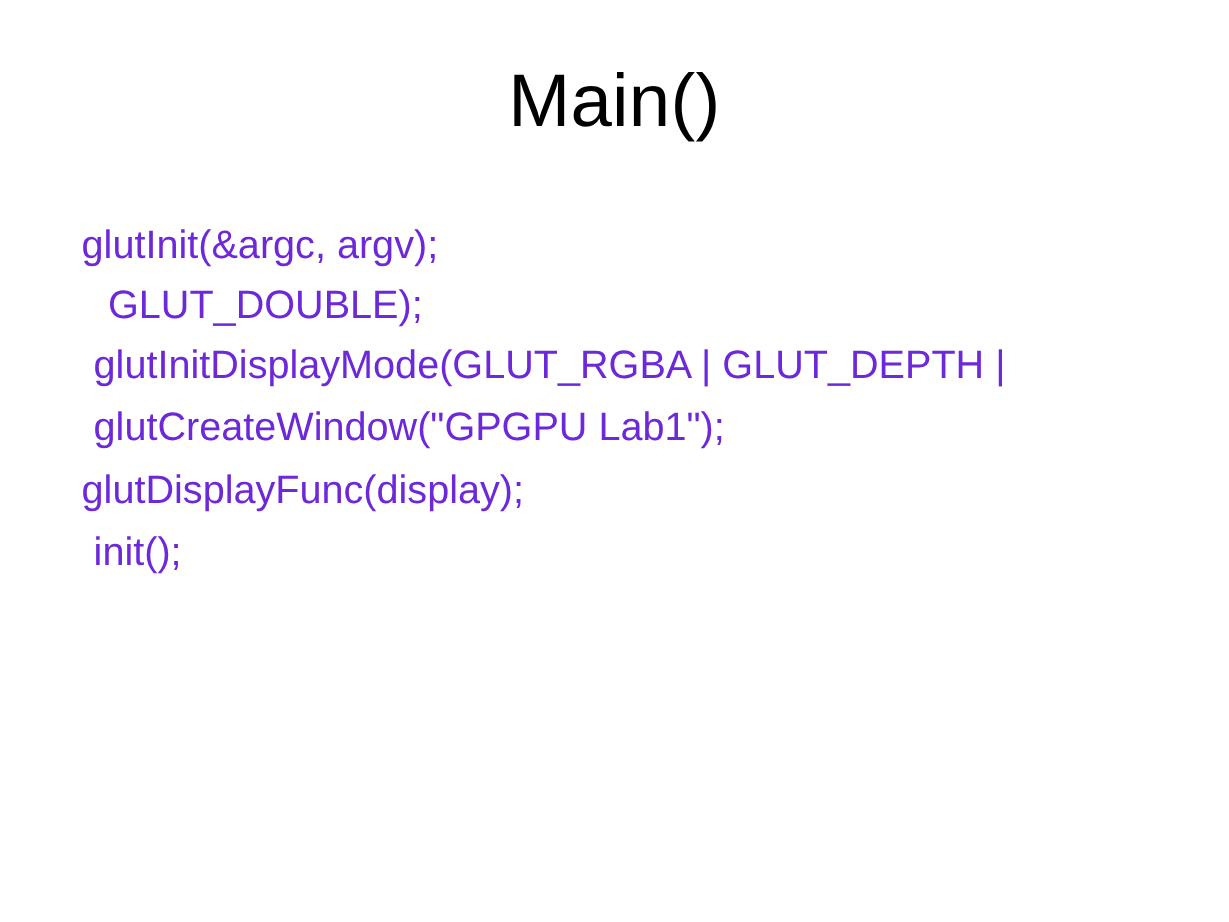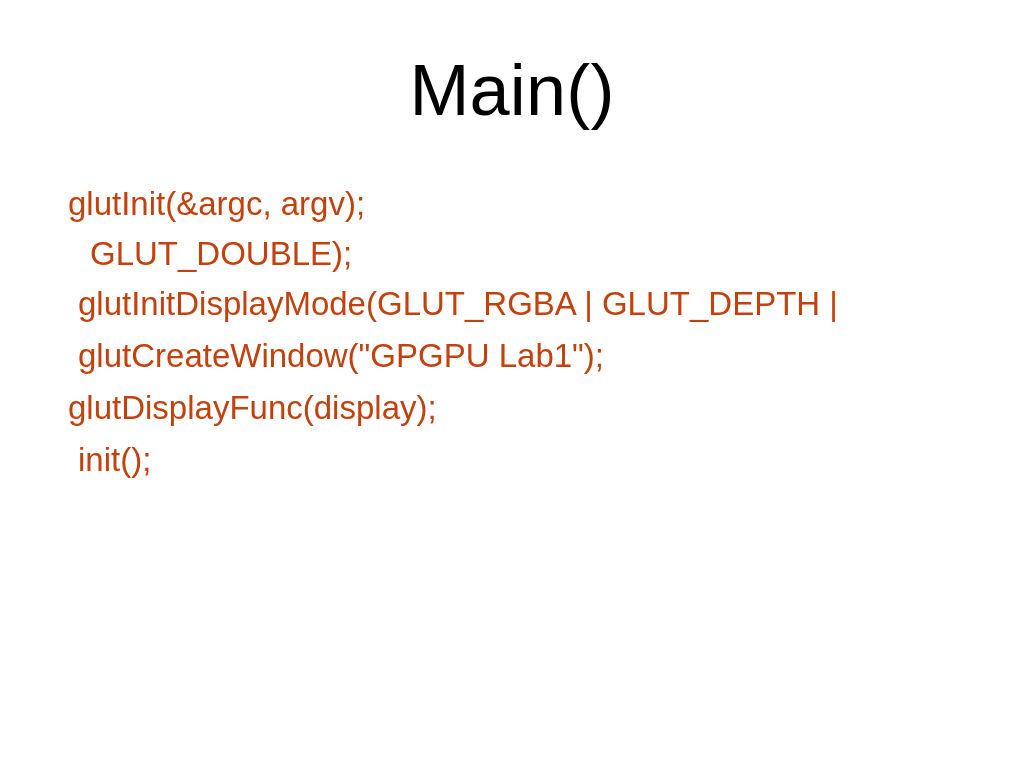--- a/index.html
+++ b/index.html
@@ -22,40 +22,40 @@
     background: #ffffff;
     box-sizing: border-box;
   }
 
   .slide-title {
     position: absolute;
     left: 0;
     top: 48px;
     width: 1024px;
     text-align: center;
-    font-size: 72px;
+    font-size: 62px;
     font-weight: 400;
     line-height: 1.18;
     letter-spacing: 0.2px;
     color: #000000;
     white-space: pre;
   }
 
   .slide-body {
     position: absolute;
     left: 68px;
     top: 178px;
     width: 912px;
   }
 
   .code-line {
     font-size: 33px;
     font-weight: 400;
     line-height: 52px;
-    color: #c2410c;
+    color: #6d28d9;
     white-space: pre;
     letter-spacing: 0px;
   }
 
   
   .indent-0 { padding-left: 0px; }
   .indent-1 { padding-left: 10px; }
   .indent-2 { padding-left: 22px; }
 
   

